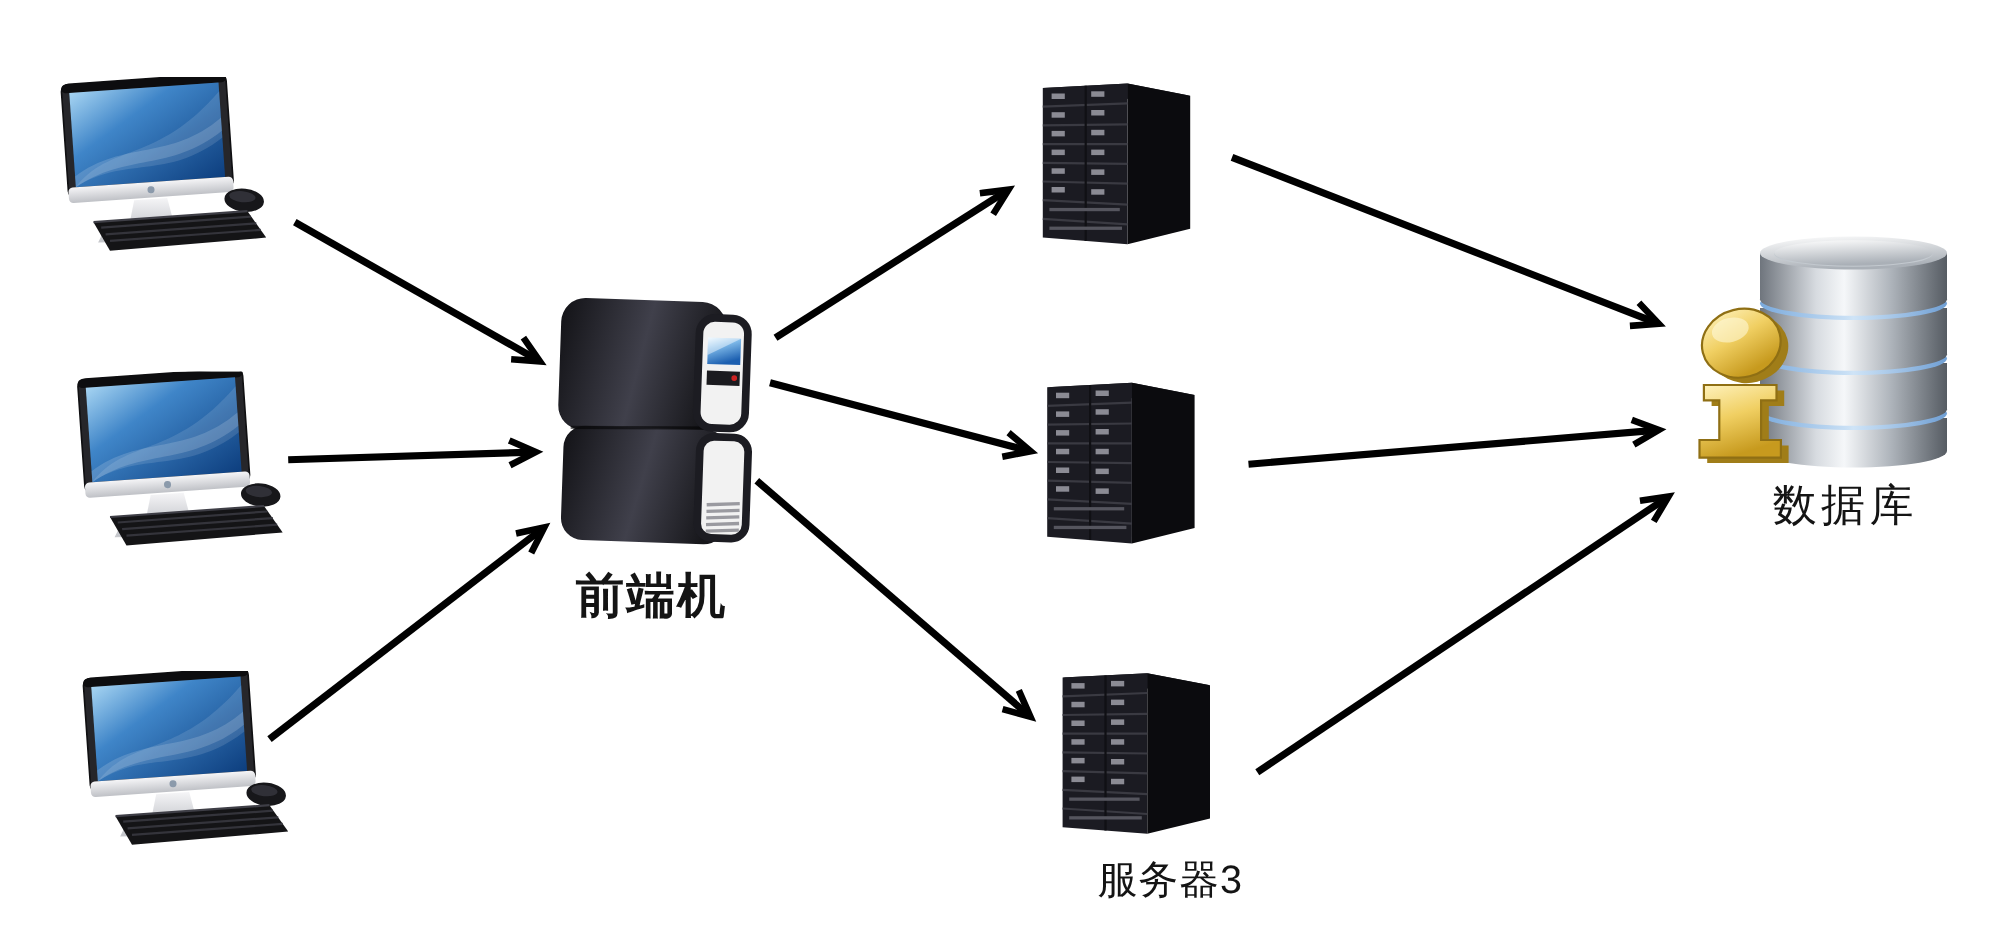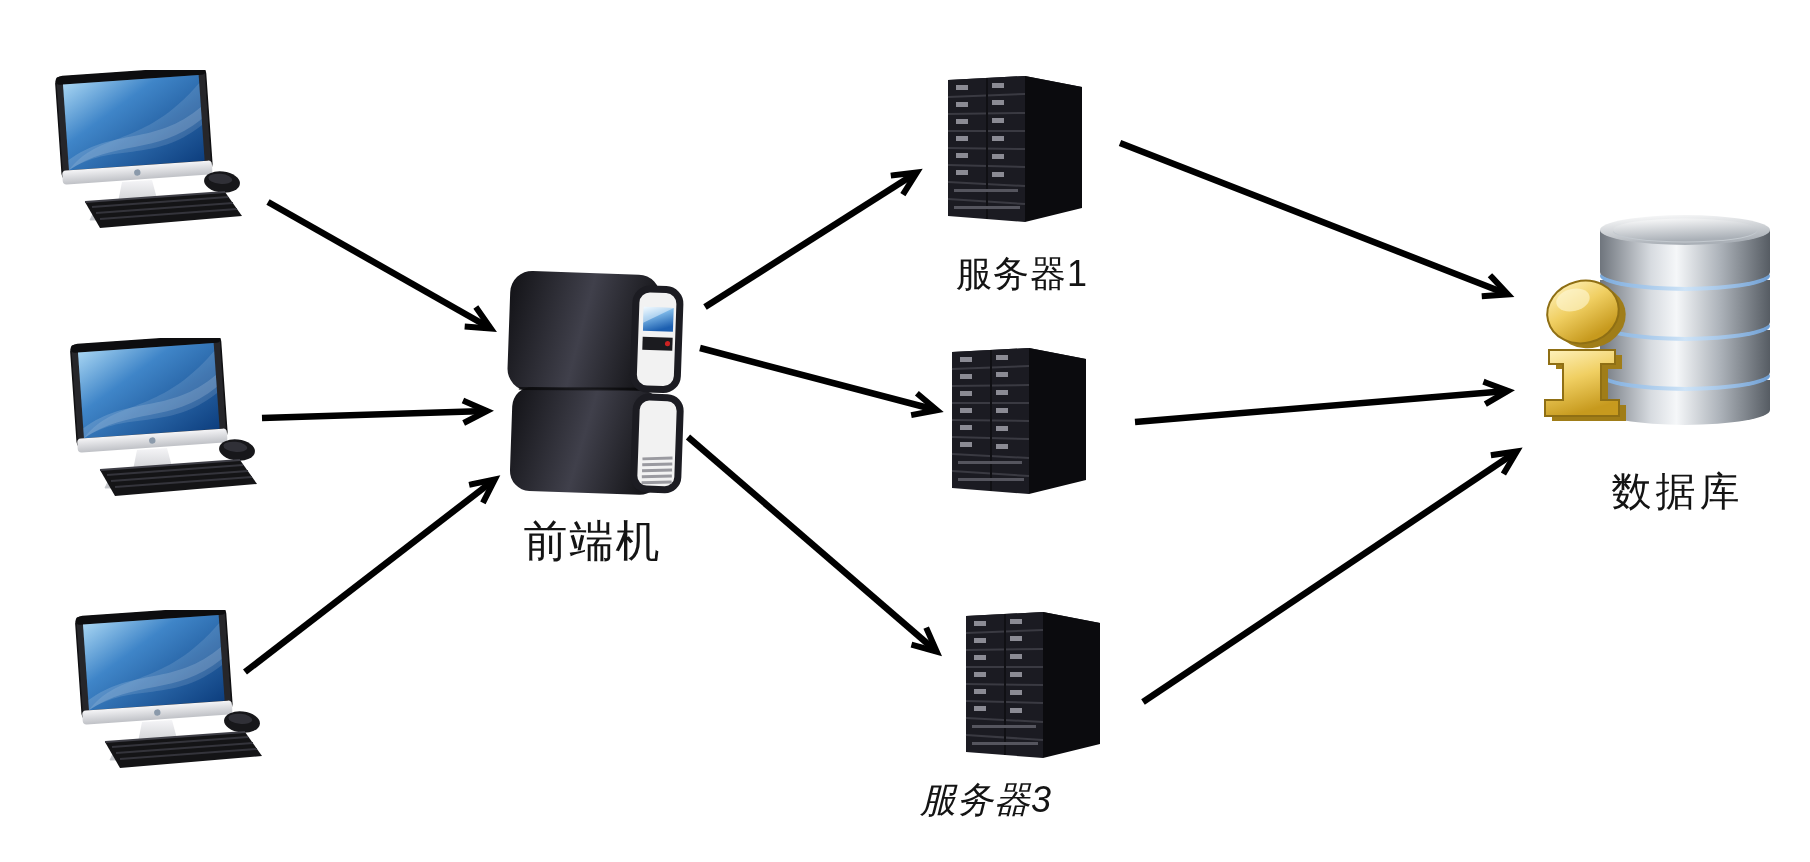--- a/index.html
+++ b/index.html
@@ -167,41 +167,40 @@
         <g stroke="#9a9aa0" stroke-width="3">
           <line x1="150" y1="192" x2="180" y2="190"></line>
           <line x1="150" y1="198" x2="180" y2="196"></line>
           <line x1="150" y1="204" x2="180" y2="202"></line>
           <line x1="150" y1="210" x2="180" y2="208"></line>
           <line x1="150" y1="216" x2="180" y2="214"></line>
         </g>
       </g>
     </svg>
   </div>
-  <div class="node-label lbl-frontend" style="left:495px;top:512px;width:195px;">前端机</div>
+  <div class="node-label lbl-frontend" style="left:495px;top:512px;width:195px;font-weight:bold;">前端机</div>
 
   <div class="node" style="left:940px;top:70px;">
     <svg width="150" height="155" viewBox="0 0 150 155">
         <use href="#rack"></use>
       </svg>
   </div>
-  <div class="node-label lbl-server" style="left:932px;top:250px;width:180px;">服务器1</div>
 
   <div class="node" style="left:944px;top:342px;">
     <svg width="150" height="155" viewBox="0 0 150 155">
         <use href="#rack"></use>
       </svg>
   </div>
 
   <div class="node" style="left:958px;top:606px;">
     <svg width="150" height="155" viewBox="0 0 150 155">
         <use href="#rack"></use>
       </svg>
   </div>
-  <div class="node-label lbl-server" style="left:896px;top:776px;width:180px;font-style:italic;">服务器3</div>
+  <div class="node-label lbl-server" style="left:974px;top:776px;width:180px;">服务器3</div>
 
   <div class="node" style="left:1535px;top:192px;">
     <svg width="260" height="250" viewBox="0 0 260 250">
 
       <rect x="65" y="188" width="170" height="30" fill="url(#met)"></rect>
       <ellipse cx="150" cy="218" rx="85" ry="15" fill="url(#met)"></ellipse>
       <ellipse cx="150" cy="184" rx="85" ry="15" fill="url(#band)"></ellipse>
       <rect x="65" y="138" width="170" height="42" fill="url(#met)"></rect>
       <ellipse cx="150" cy="180" rx="85" ry="15" fill="url(#met)"></ellipse>
       <ellipse cx="150" cy="134" rx="85" ry="15" fill="url(#band)"></ellipse>
@@ -218,15 +217,15 @@
         <g transform="translate(7,5)" fill="#a07d18">
           <ellipse cx="48" cy="120" rx="36" ry="31" transform="rotate(-14 48 120)"></ellipse>
           <path d="M14,158 h66 v14 h-14 v36 h18 v16 h-74 v-16 h18 v-36 h-14 z"></path>
         </g>
         <ellipse cx="48" cy="120" rx="36" ry="31" transform="rotate(-14 48 120)" fill="url(#gold)" stroke="#8f6f14" stroke-width="2"></ellipse>
         <ellipse cx="38" cy="108" rx="17" ry="11" transform="rotate(-14 38 108)" fill="#fffbe0" opacity="0.55"></ellipse>
         <path d="M14,158 h66 v14 h-14 v36 h18 v16 h-74 v-16 h18 v-36 h-14 z" fill="url(#gold)" stroke="#8f6f14" stroke-width="2"></path>
       </g>
     </svg>
   </div>
-  <div class="node-label lbl-database" style="left:1585px;top:464px;width:185px;text-align:center;">数据库</div>
+  <div class="node-label lbl-database" style="left:1585px;top:432px;width:185px;text-align:center;">数据库</div>
 
 </div>
 
 </body></html>

